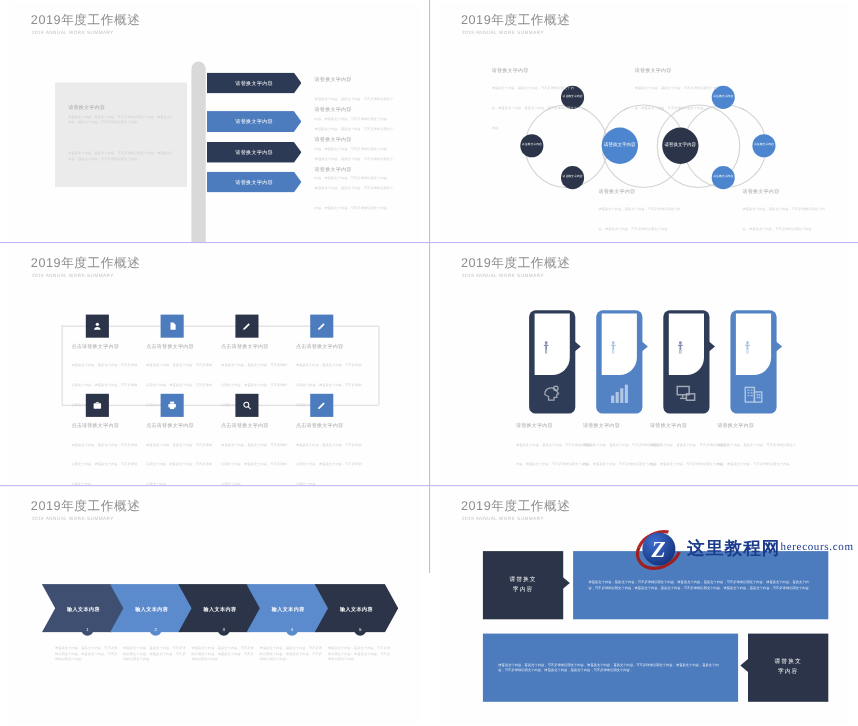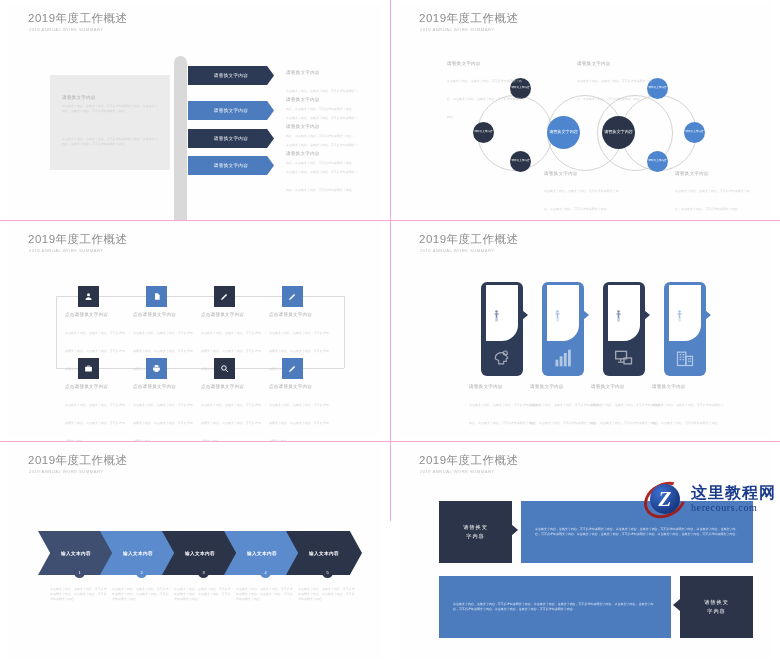--- a/index.html
+++ b/index.html
@@ -8,21 +8,21 @@
     background: #ffffff;
     font-family: "Liberation Sans", "DejaVu Sans", sans-serif;
     overflow: hidden;
   }
   .grid {
     position: relative;
     width: 780px; height: 521px;
     display: grid;
     grid-template-columns: 390px 390px;
     grid-template-rows: 220px 220px 220px;
-    background: #f9a8d4;
+    background: #c4b5fd;
     gap: 1px;
   }
   .slide {
     position: relative;
     background: #ffffff;
     overflow: hidden;
   }
   .slide-inner {
     position: absolute;
     left: 8px; top: 3px; right: 8px; bottom: 3px;
@@ -187,21 +187,21 @@
     transform: rotate(-28deg);
   }
   .wm-circle {
     position:absolute; left:7px; top:5px; width:30px; height:30px;
     border-radius:50%;
     background: radial-gradient(circle at 35% 30%, #3d6fd0 0%, #17367f 75%);
     display:flex; align-items:center; justify-content:center;
     color:#fff; font-size:21px; font-weight:bold; font-style:italic;
     font-family:"Liberation Serif", serif;
   }
-  .wm-text { display:flex; flex-direction:column; line-height:1; }
+  .wm-text { display:flex; line-height:1; }
   .wm-cn {
     font-size: 16px; font-weight:bold; color:#1b3c8c;
     font-family:"DejaVu Sans", sans-serif; letter-spacing:1px;
   }
   .wm-en {
     font-size: 10px; color:#1b3c8c; letter-spacing:.6px;
     font-family:"Liberation Serif", serif; margin-top:2px;
   }
 </style>
 </head>

